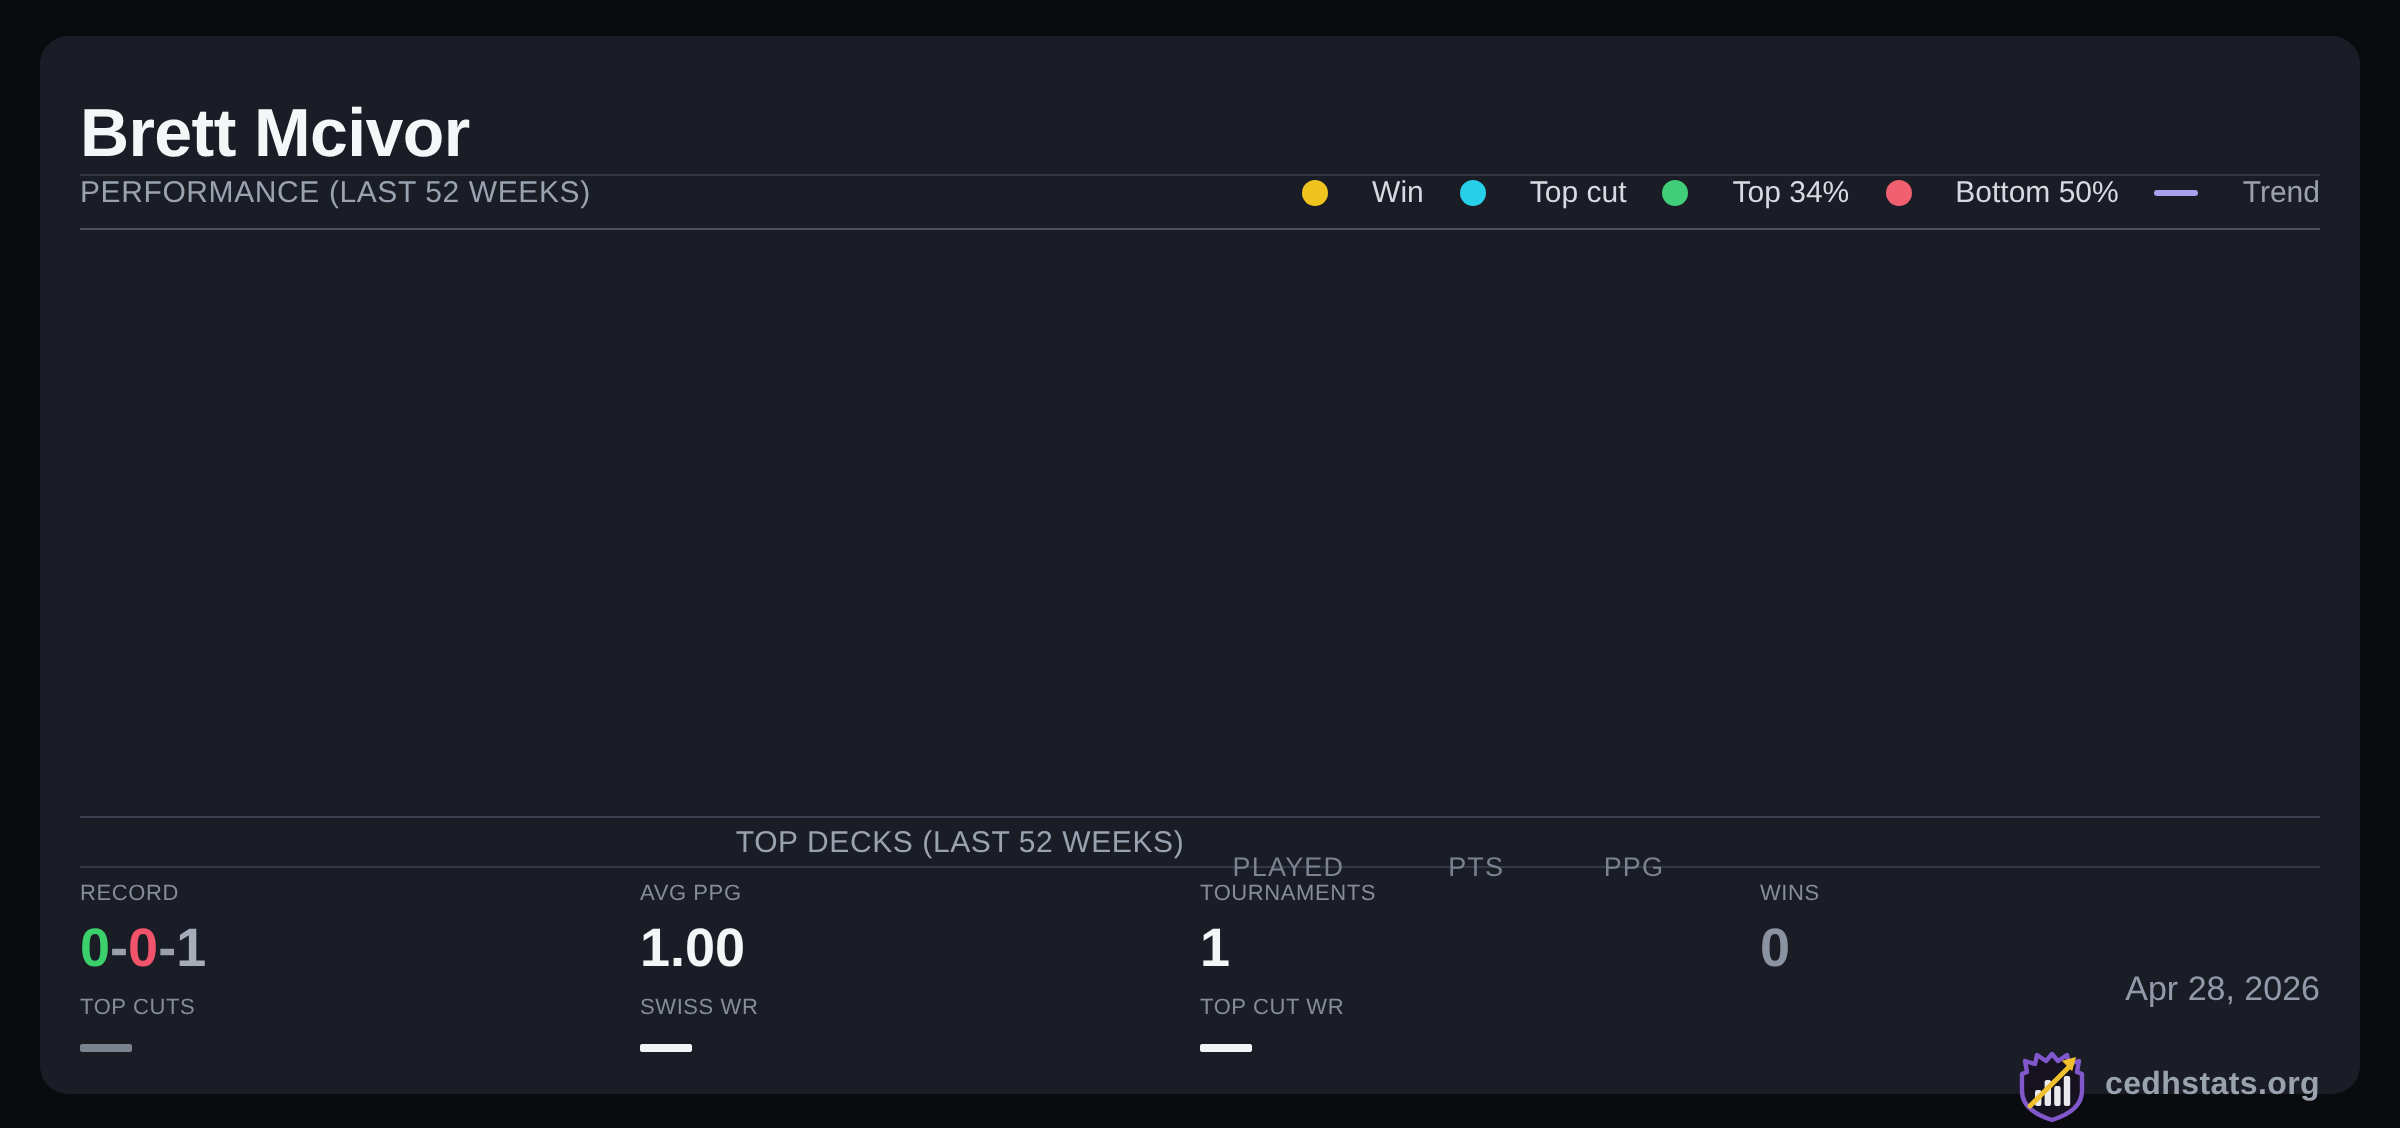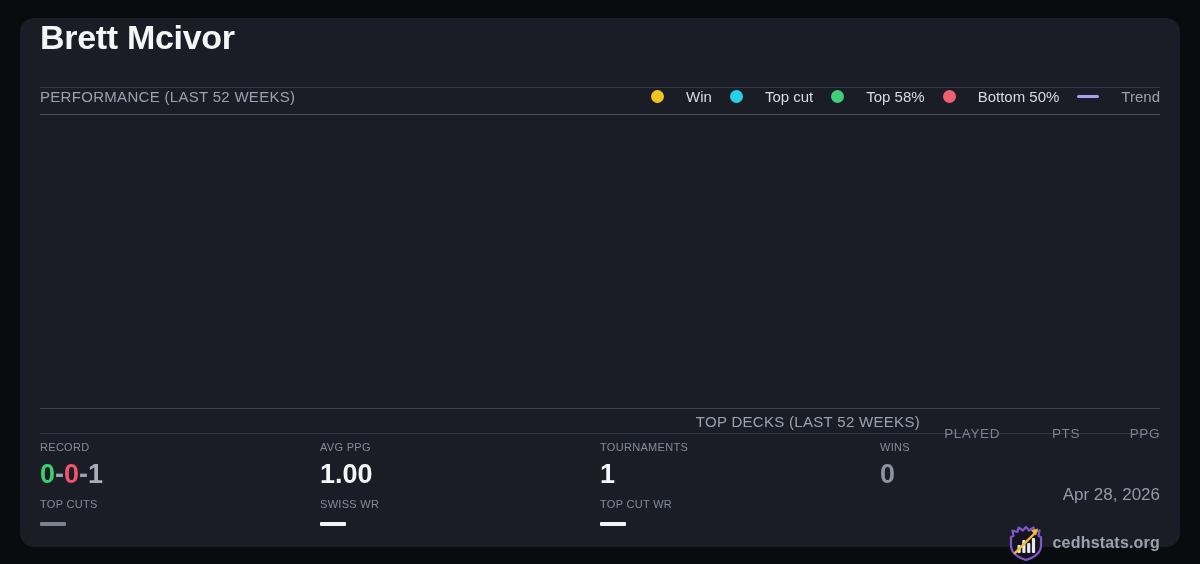--- a/index.html
+++ b/index.html
@@ -14,21 +14,21 @@
     left: 20px; top: 18px;
     width: 1160px; height: 529px;
     background: #1a1d26;
     border-radius: 14px;
     padding: 0 20px;
     display: flex;
     flex-direction: column;
   }
 
   
-  .title-row { height: 69px; display: flex; align-items: flex-start; padding-top: 0; }
+  .title-row { height: 69px; display: flex; align-items: flex-end; padding-top: 0; }
   .player-title {
     font-size: 34px; font-weight: 700; color: #f5f6f8; letter-spacing: -0.3px;
   }
 
   
   .perf-header {
     height: 28px; flex: none;
     border-top: 1px solid #323845;
     border-bottom: 1px solid #4a5162;
     display: flex; align-items: flex-start; justify-content: space-between;
@@ -43,21 +43,21 @@
   .legend-item.trend { color: #9aa1ad; }
 
   
   .chart-area { flex: 1; }
 
   
   .decks-header {
     height: 26px; flex: none;
     border-top: 1px solid #3a4150;
     border-bottom: 1px solid #323845;
-    display: flex; align-items: center; justify-content: flex-end;
+    display: flex; align-items: center; justify-content: center;
   }
   .decks-cols { display: flex; margin-top: 24px; }
   .decks-col {
     width: 80px; text-align: right;
     font-size: 13.5px; color: #7b8290; letter-spacing: 0.6px;
   }
 
   
   .stats {
     position: relative;
@@ -112,21 +112,21 @@
       <div class="legend-item">
         <span class="legend-dot" style="background-color: rgb(240, 196, 31);"></span>
         <span>Win</span>
       </div>
       <div class="legend-item">
         <span class="legend-dot" style="background-color: rgb(39, 207, 232);"></span>
         <span>Top cut</span>
       </div>
       <div class="legend-item">
         <span class="legend-dot" style="background-color: rgb(65, 206, 121);"></span>
-        <span>Top 58%</span>
+        <span>Top 34%</span>
       </div>
       <div class="legend-item">
         <span class="legend-dot" style="background-color: rgb(240, 96, 112);"></span>
         <span>Bottom 50%</span>
       </div>
       <div class="legend-item trend">
         <span class="legend-line" style="background-color: rgb(170, 160, 240);"></span>
         <span>Trend</span>
       </div>
     </div>

